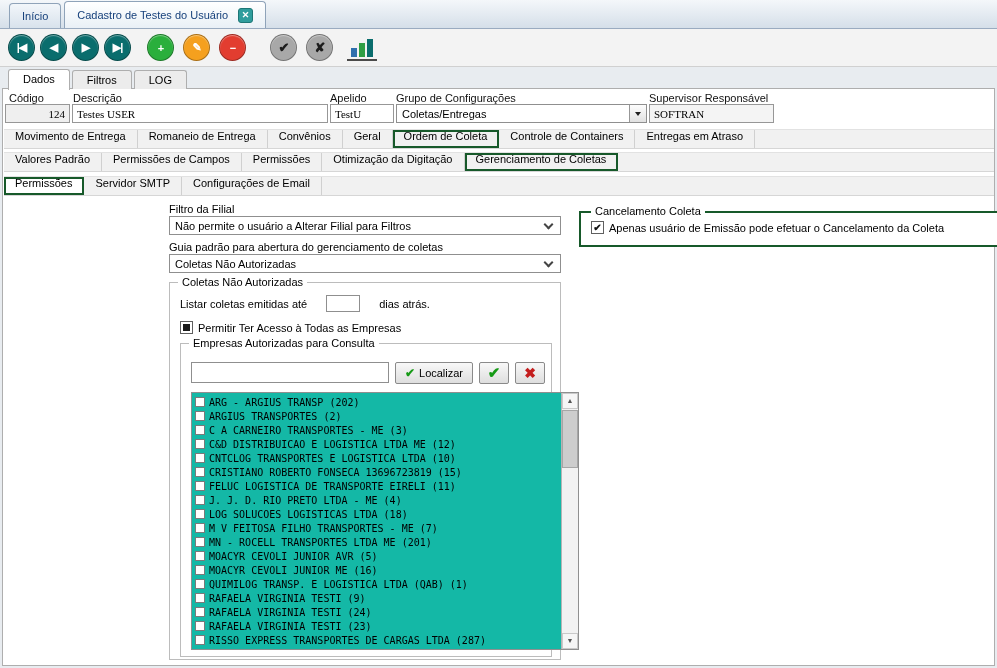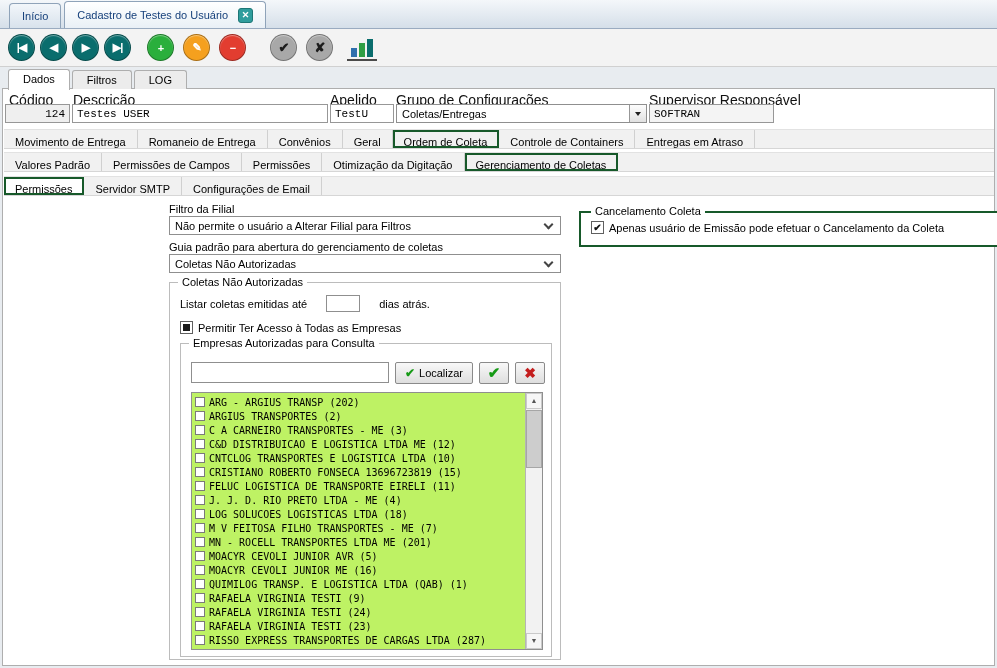--- a/index.html
+++ b/index.html
@@ -26,44 +26,44 @@
   .b3{height:18px;background:#0a6d6d}
 
   
   .maintabs{position:absolute;left:2px;top:67px;height:22px;display:flex;align-items:flex-end;padding-left:6px;z-index:3}
   .main-tab{padding:3px 14px;border:1px solid #aeaeae;border-bottom:none;border-radius:3px 3px 0 0;background:#ececec;margin-right:2px;font-size:11px}
   .main-tab.active{background:#fff;padding-bottom:5px;margin-bottom:-1px}
 
   
   .panel{position:absolute;left:2px;top:88px;width:993px;height:578px;background:#fff;border:1px solid #aeaeae}
 
-  .flabel{position:absolute;font-size:14px;color:#111;white-space:nowrap}
+  .flabel{position:absolute;font-size:11px;color:#111;white-space:nowrap}
   .lab-codigo{left:6px;top:3px}.lab-descricao{left:70px;top:3px}.lab-apelido{left:327px;top:3px}
   .lab-grupo{left:393px;top:3px}.lab-supervisor{left:646px;top:3px}
-  .finput{position:absolute;height:19px;border:1px solid #979797;background:#fff;font-size:11px;padding:0 4px;font-family:Liberation Mono, monospace}
+  .finput{position:absolute;height:19px;border:1px solid #979797;background:#fff;font-size:11px;padding:0 4px;font-family:Liberation Serif, serif}
   .readonly{background:#efefef}
   .in-codigo{left:2px;top:15px;width:65px;text-align:right}
   .in-descricao{left:69px;top:15px;width:256px}
   .in-apelido{left:327px;top:15px;width:64px}
   .in-supervisor{left:646px;top:15px;width:125px;background:#f4f4f4}
 
   
   .combo{position:absolute;height:19px;border:1px solid #8f8f8f;background:#fff;display:flex;align-items:center;cursor:default}
   .combo-text{flex:1;padding:0 5px;font-size:11px;white-space:nowrap;overflow:hidden}
   .chev{width:7px;height:7px;border-right:2px solid #444;border-bottom:2px solid #444;transform:rotate(45deg);margin:-3px 8px 0 0;flex:none}
   .dd-btn{width:17px;height:100%;border-left:1px solid #979797;background:linear-gradient(#fdfdfd,#e1e1e1);display:flex;align-items:center;justify-content:center;flex:none}
   .tri{width:0;height:0;border-left:3.5px solid transparent;border-right:3.5px solid transparent;border-top:4.5px solid #1f1f1f}
   .combo-grupo{left:393px;top:15px;width:251px}
   .combo-filtro{left:166px;top:127px;width:392px}
   .combo-guia{left:166px;top:165px;width:392px}
 
   
   .strip{position:absolute;left:1px;width:990px;height:20px;background:#f1f1f1;border-top:1px solid #e2e2e2;border-bottom:1px solid #d6d6d6;display:flex}
   .strip1{top:40px}.strip2{top:63px}.strip3{top:87px}
-  .tcell{display:flex;align-items:flex-end;padding:0 11px;border-right:1px solid #d0d0d0;font-size:11px;background:#f1f1f1;white-space:nowrap;cursor:default}
+  .tcell{display:flex;align-items:flex-start;padding:0 11px;border-right:1px solid #d0d0d0;font-size:11px;background:#f1f1f1;white-space:nowrap;cursor:default}
   .tcell.hl{outline:2px solid #17592a;outline-offset:-2px}
   .tcell.active{background:#fff}
 
   .clabel{position:absolute;font-size:11px;white-space:nowrap}
   .lab-filtro{left:166px;top:114px}
   .lab-guia{left:166px;top:152px}
 
   
   .groupbox{position:absolute;border:1px solid #bcbcbc;background:#fff}
   .gb-title{position:absolute;top:-7px;left:8px;background:#fff;padding:0 4px;font-size:11px;white-space:nowrap}
@@ -85,21 +85,21 @@
   .search-input{position:absolute;left:10px;top:18px;width:198px;height:21px;border:1px solid #8f8f8f;font-size:11px;padding:0 4px;font-family:"Liberation Sans",sans-serif}
   .btn{position:absolute;top:18px;height:22px;border:1px solid #8a8a8a;border-radius:2px;background:linear-gradient(#f8f8f8,#dedede);font-size:11px;font-family:"Liberation Sans",sans-serif;display:flex;align-items:center;justify-content:center;gap:4px;cursor:default}
   .btn-localizar{left:214px;width:78px}
   .btn-confirm-sel{left:298px;width:30px}
   .btn-cancel-sel{left:334px;width:30px}
   .icon-check-green{color:#169a16;font-weight:bold;font-size:12px}
   .icon-check-big{color:#169a16;font-weight:bold;font-size:15px}
   .icon-x-red{color:#c41e1e;font-weight:bold;font-size:14px}
 
   
-  .listbox{position:absolute;left:10px;top:48px;width:352px;height:258px;background:#bef264;border:1px solid #8f8f8f;overflow:hidden}
+  .listbox{position:absolute;left:10px;top:48px;width:388px;height:258px;background:#14b8a6;border:1px solid #8f8f8f;overflow:hidden}
   .list-inner{position:absolute;left:0;top:0;right:17px;bottom:0;padding:2px 0 0 3px;overflow:hidden}
   .lrow{display:flex;align-items:center;height:14px;gap:4px}
   .lchk{width:10px;height:10px;border:1px solid #7a7a7a;background:#fff;flex:none}
   .ltext{font-family:"DejaVu Sans Mono",monospace;font-size:10px;white-space:nowrap}
 
   
   .vscroll{position:absolute;right:0;top:0;bottom:0;width:17px;background:#f2f2f2;border-left:1px solid #b5b5b5}
   .sb-arrow{position:absolute;left:0;width:16px;height:16px;background:#f6f6f6;border:1px solid #c9c9c9;color:#555;font-size:7px;text-align:center;line-height:14px}
   .sb-arrow.up{top:0}
   .sb-arrow.down{bottom:0}

